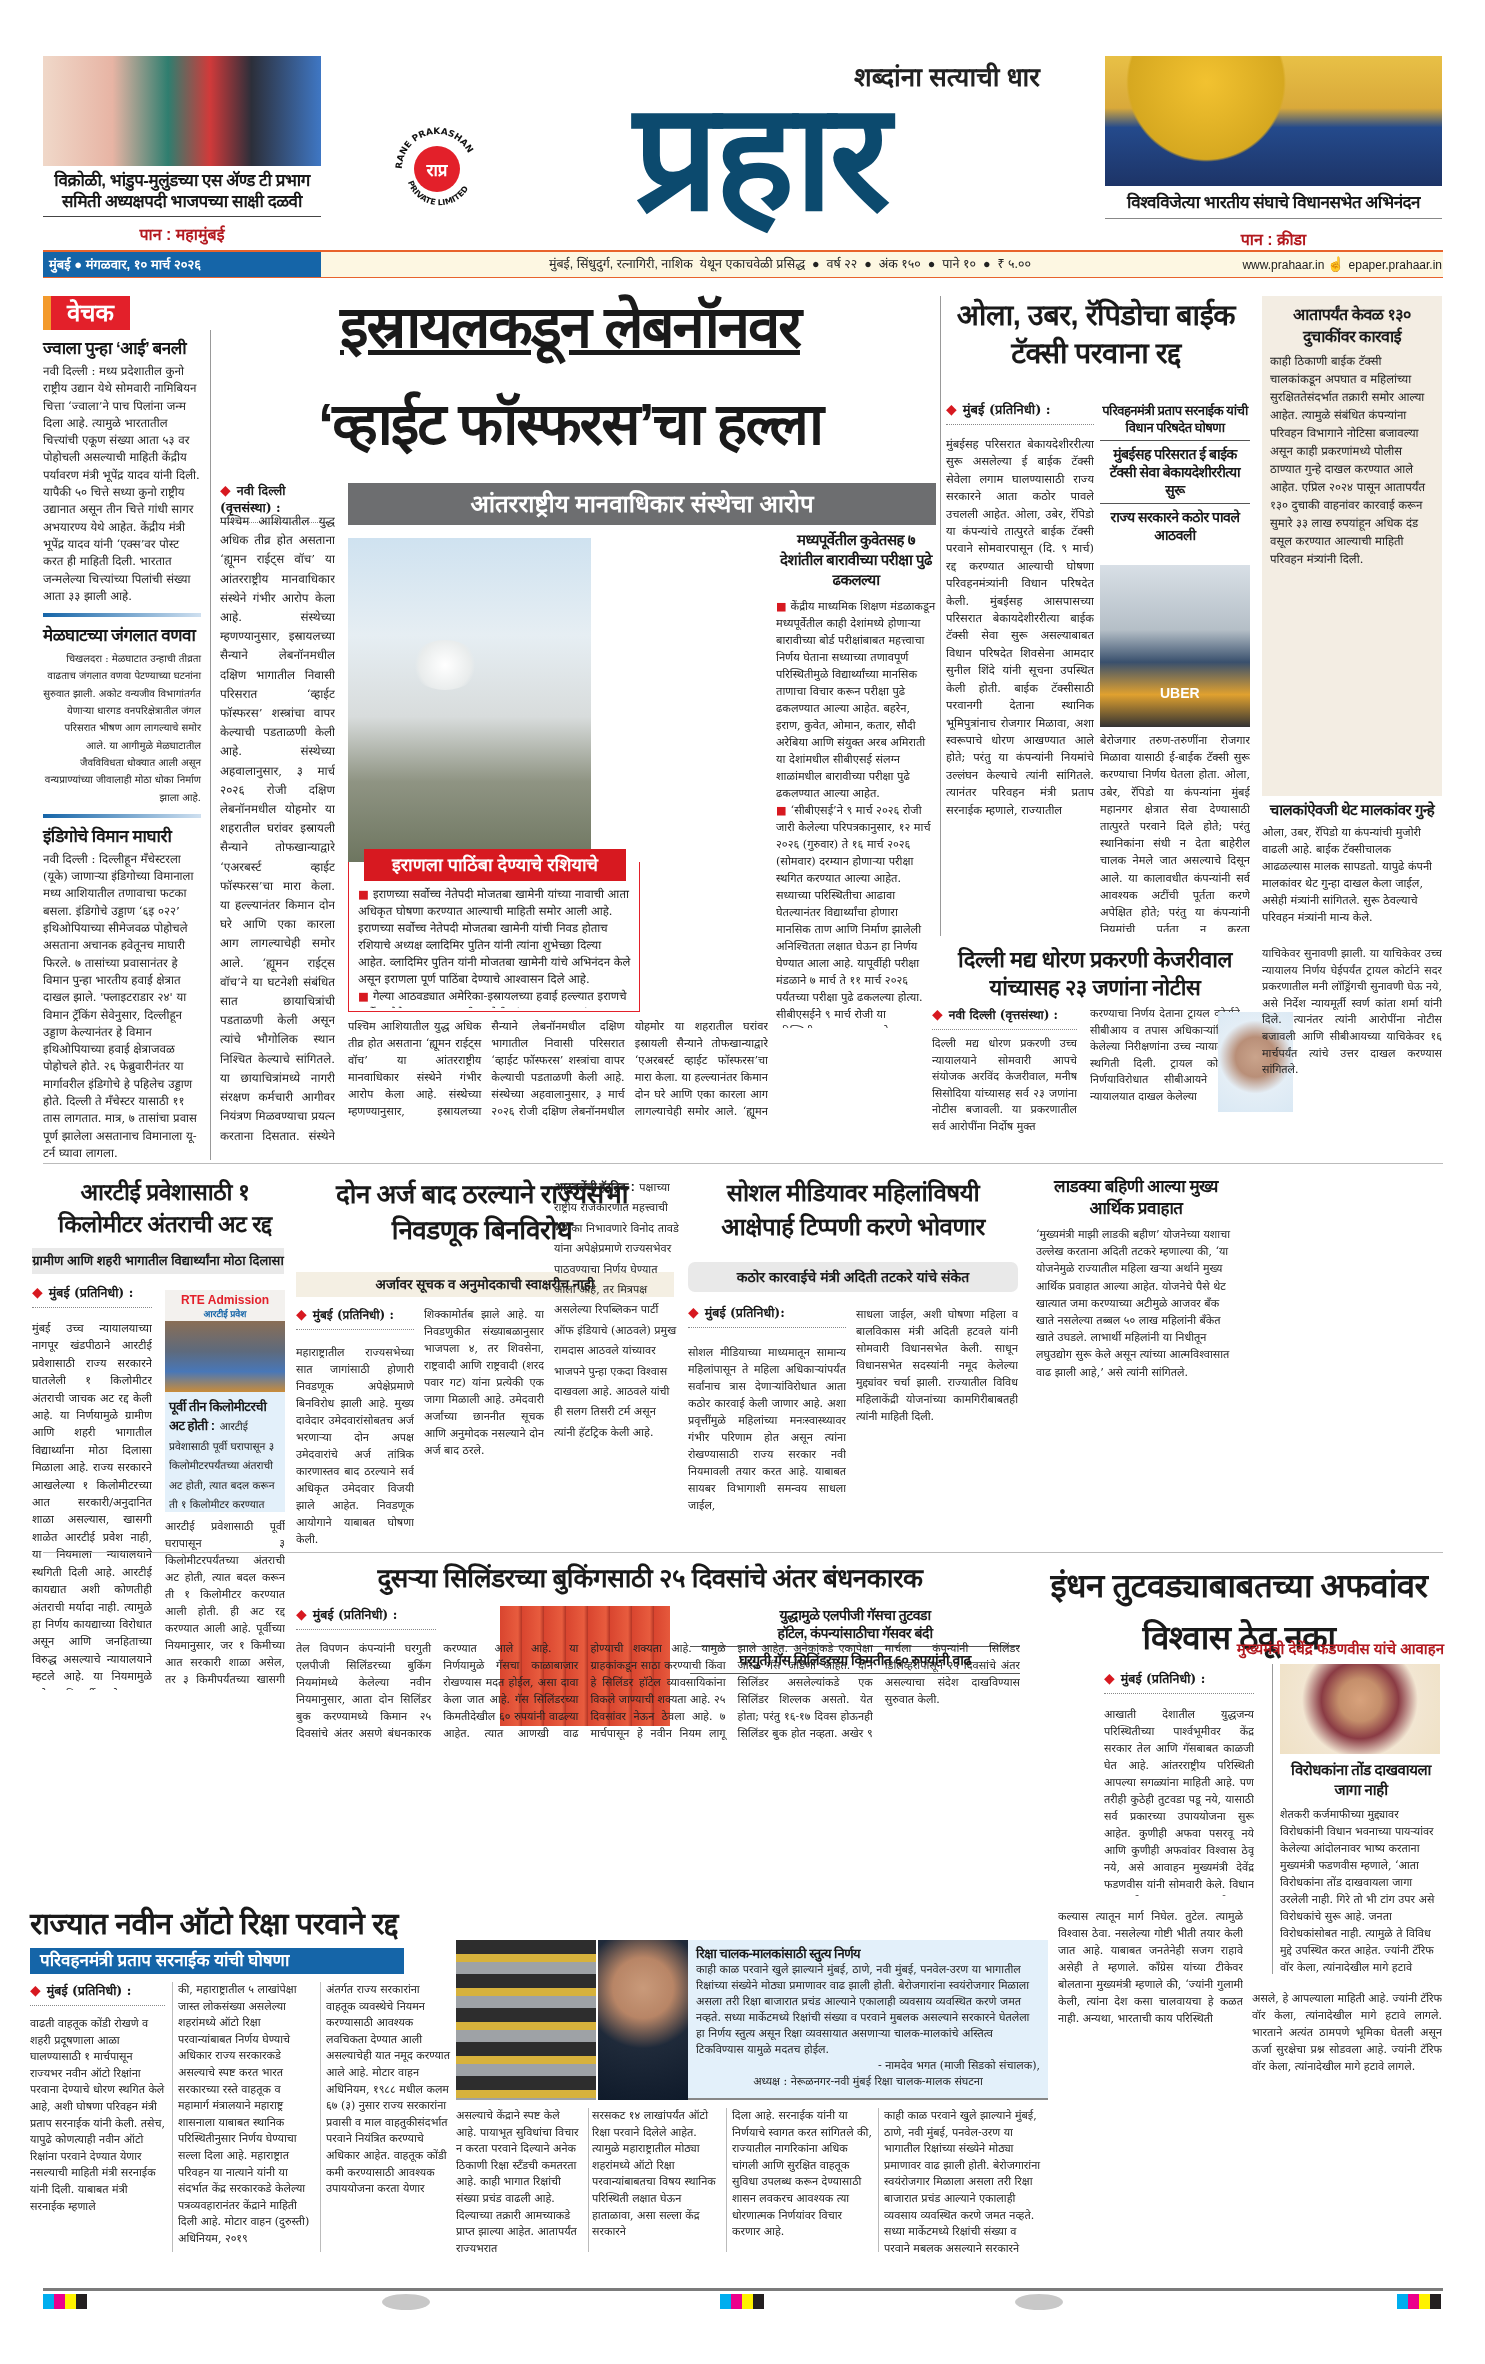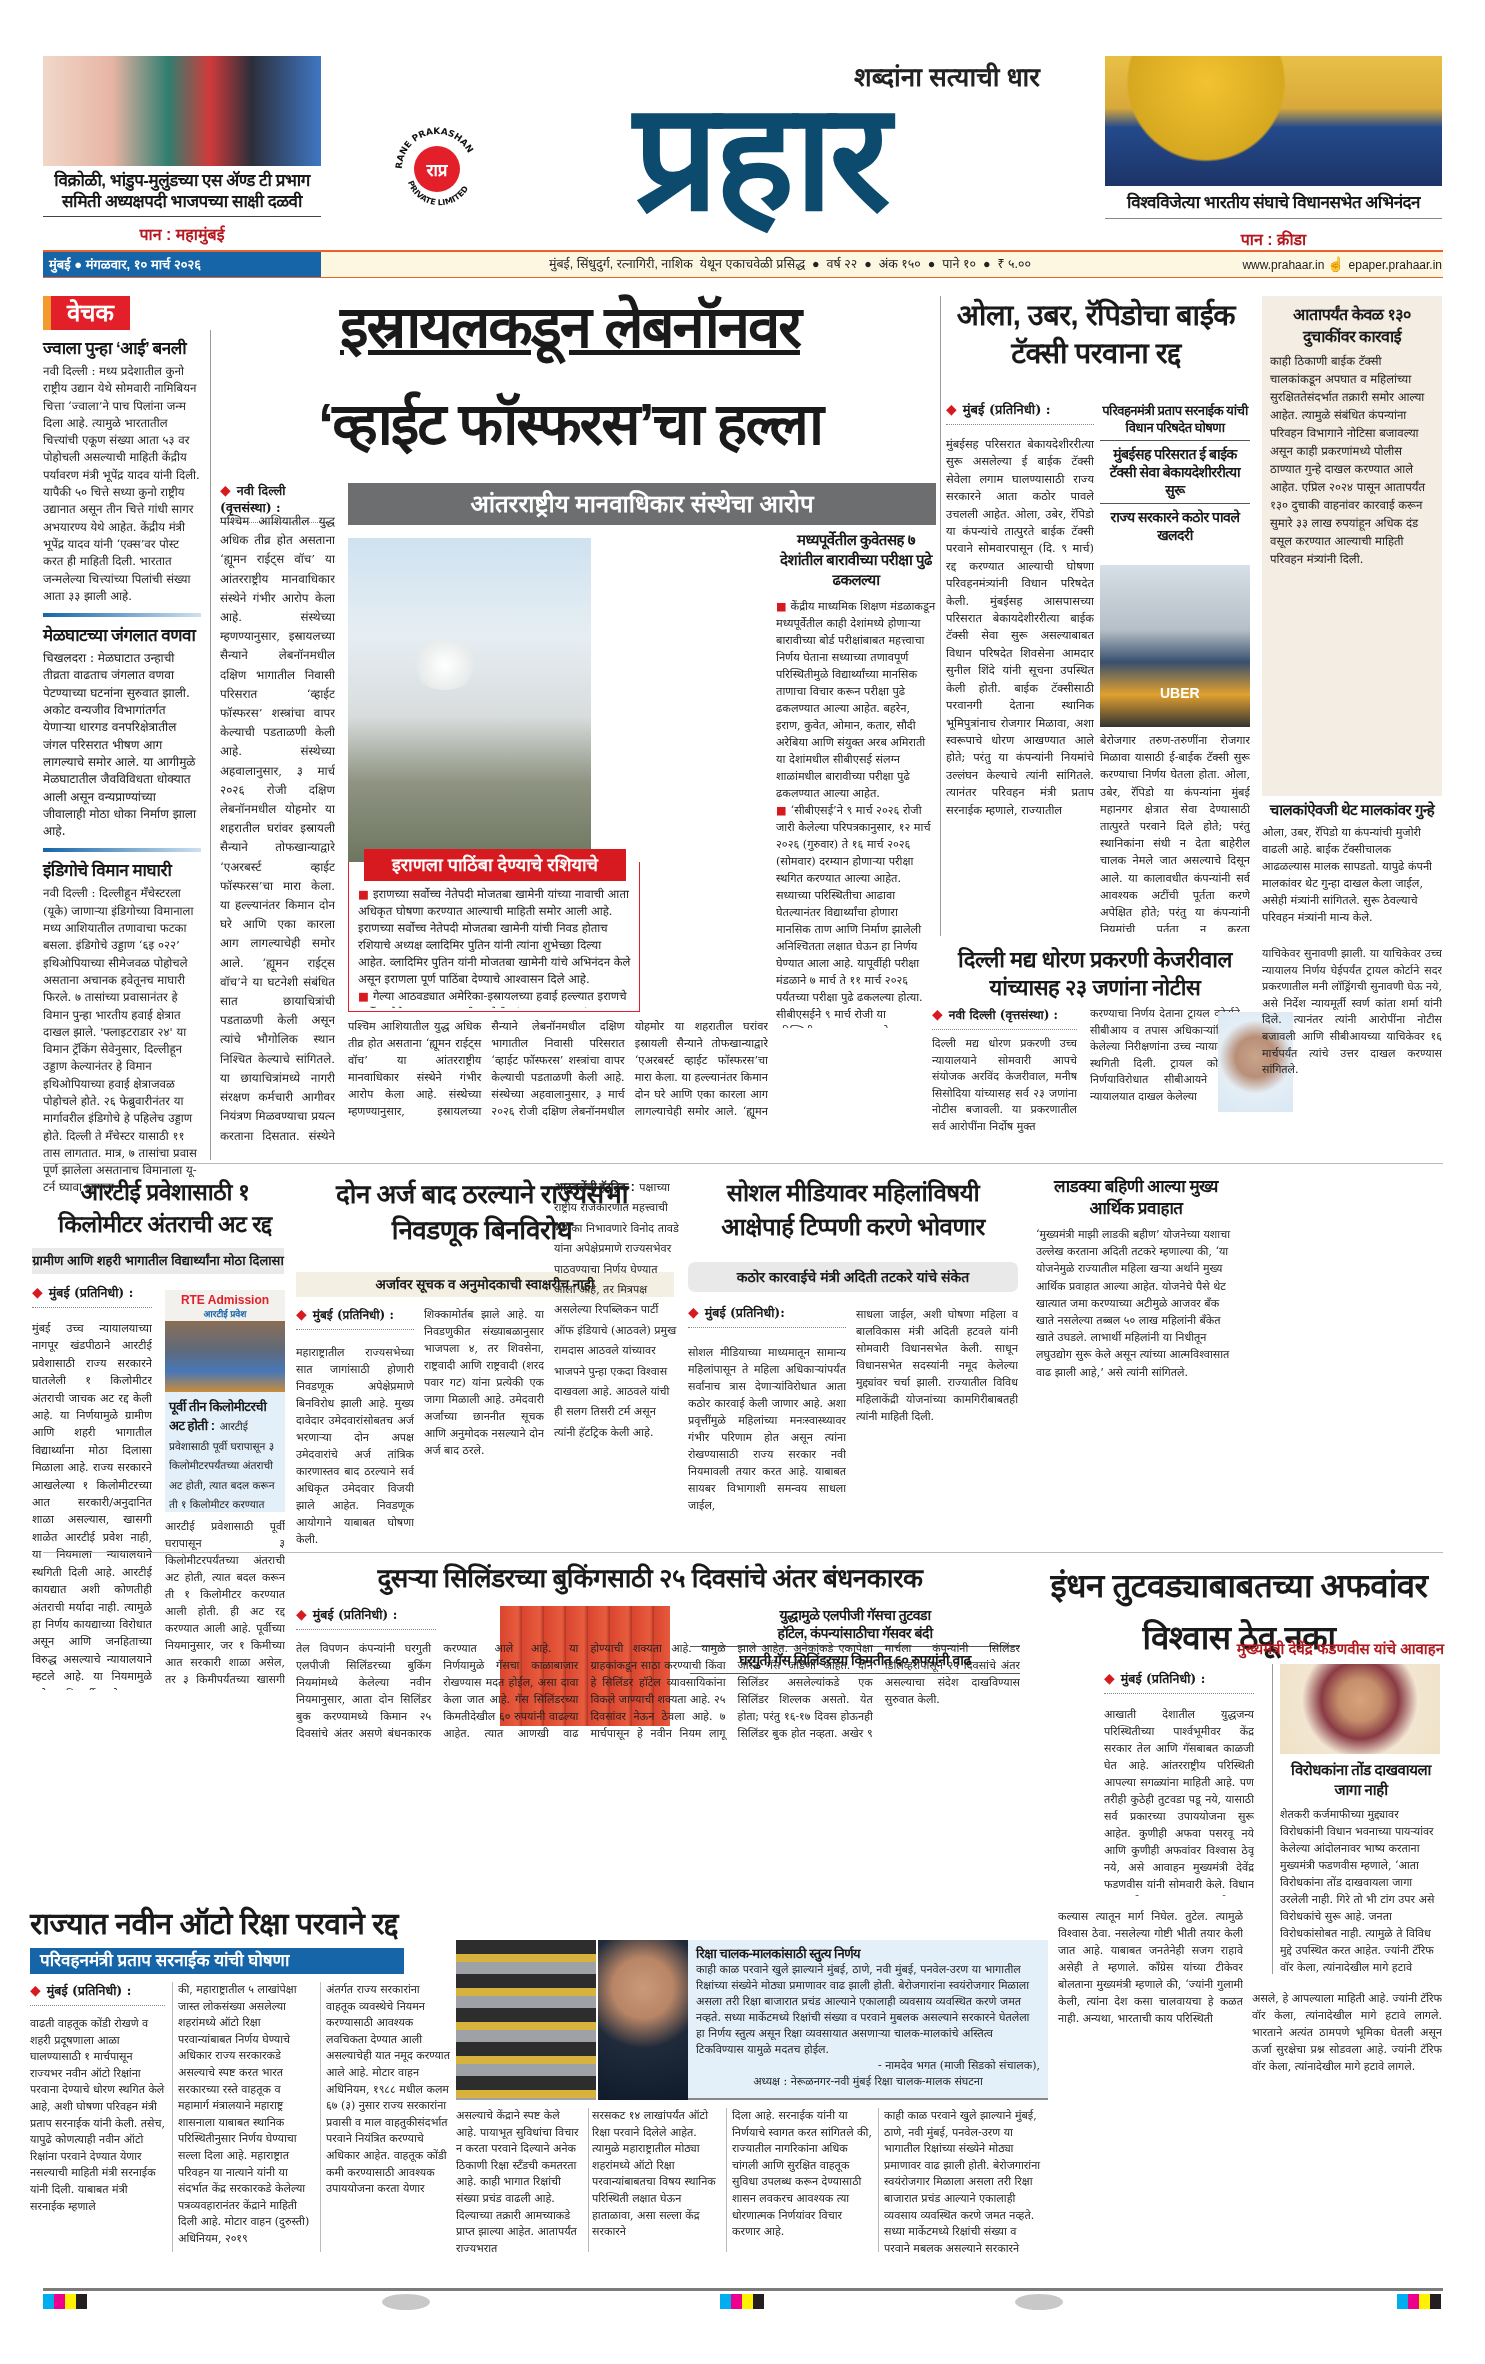--- a/index.html
+++ b/index.html
@@ -62,21 +62,21 @@
 <div class="abs" style="left:43px;top:296px;width:87px;height:34px;background:#e3202a;border-left:8px solid #f39a2c;color:#fff;font-family:'Liberation Sans',sans-serif;font-weight:bold;font-size:24px;line-height:34px;text-align:center;">वेचक</div>
 <div class="vrule" style="left:210px;top:330px;height:830px;"></div>
 <div class="abs" style="left:43px;top:336px;width:158px;">
   <div>
     <div class="hl" style="font-size:17px;text-align:left;margin-bottom:4px;">ज्वाला पुन्हा ‘आई’ बनली</div>
     <div class="body-text" style="font-size:11.6px;line-height:17.3px;text-align:left;">नवी दिल्ली : मध्य प्रदेशातील कुनो राष्ट्रीय उद्यान येथे सोमवारी नामिबियन चित्ता ‘ज्वाला’ने पाच पिलांना जन्म दिला आहे. त्यामुळे भारतातील चित्त्यांची एकूण संख्या आता ५३ वर पोहोचली असल्याची माहिती केंद्रीय पर्यावरण मंत्री भूपेंद्र यादव यांनी दिली. यापैकी ५० चित्ते सध्या कुनो राष्ट्रीय उद्यानात असून तीन चित्ते गांधी सागर अभयारण्य येथे आहेत. केंद्रीय मंत्री भूपेंद्र यादव यांनी ‘एक्स’वर पोस्ट करत ही माहिती दिली. भारतात जन्मलेल्या चित्त्यांच्या पिलांची संख्या आता ३३ झाली आहे.</div>
   </div>
   <div style="height:4px;background:linear-gradient(90deg,#1565a8,#cfe0f0);margin:8px 0 6px;"></div>
   <div>
     <div class="hl" style="font-size:17px;text-align:left;margin-bottom:4px;">मेळघाटच्या जंगलात वणवा</div>
-    <div class="body-text" style="font-size:12px;line-height:17.3px;text-align:left;">चिखलदरा : मेळघाटात उन्हाची तीव्रता वाढताच जंगलात वणवा पेटण्याच्या घटनांना सुरुवात झाली. अकोट वन्यजीव विभागांतर्गत येणाऱ्या धारगड वनपरिक्षेत्रातील जंगल परिसरात भीषण आग लागल्याचे समोर आले. या आगीमुळे मेळघाटातील जैवविविधता धोक्यात आली असून वन्यप्राण्यांच्या जीवालाही मोठा धोका निर्माण झाला आहे.</div>
+    <div class="body-text" style="font-size:10px;line-height:17.3px;text-align:right;">चिखलदरा : मेळघाटात उन्हाची तीव्रता वाढताच जंगलात वणवा पेटण्याच्या घटनांना सुरुवात झाली. अकोट वन्यजीव विभागांतर्गत येणाऱ्या धारगड वनपरिक्षेत्रातील जंगल परिसरात भीषण आग लागल्याचे समोर आले. या आगीमुळे मेळघाटातील जैवविविधता धोक्यात आली असून वन्यप्राण्यांच्या जीवालाही मोठा धोका निर्माण झाला आहे.</div>
   </div>
   <div style="height:4px;background:linear-gradient(90deg,#1565a8,#cfe0f0);margin:8px 0 6px;"></div>
   <div>
     <div class="hl" style="font-size:17px;text-align:left;margin-bottom:4px;">इंडिगोचे विमान माघारी</div>
     <div class="body-text" style="font-size:11.6px;line-height:17.3px;text-align:left;">नवी दिल्ली : दिल्लीहून मँचेस्टरला (यूके) जाणाऱ्या इंडिगोच्या विमानाला मध्य आशियातील तणावाचा फटका बसला. इंडिगोचे उड्डाण ‘६इ ०२२’ इथिओपियाच्या सीमेजवळ पोहोचले असताना अचानक हवेतूनच माघारी फिरले. ७ तासांच्या प्रवासानंतर हे विमान पुन्हा भारतीय हवाई क्षेत्रात दाखल झाले. 'फ्लाइटराडार २४' या विमान ट्रॅकिंग सेवेनुसार, दिल्लीहून उड्डाण केल्यानंतर हे विमान इथिओपियाच्या हवाई क्षेत्राजवळ पोहोचले होते. २६ फेब्रुवारीनंतर या मार्गावरील इंडिगोचे हे पहिलेच उड्डाण होते. दिल्ली ते मँचेस्टर यासाठी ११ तास लागतात. मात्र, ७ तासांचा प्रवास पूर्ण झालेला असतानाच विमानाला यू-टर्न घ्यावा लागला.</div>
   </div>
 </div>
 
 <div class="abs hl" style="left:225px;top:291px;width:690px;font-size:58px;line-height:72px;letter-spacing:-2px;text-decoration:underline;">इस्रायलकडून लेबनॉनवर</div>
 <div class="abs hl" style="left:225px;top:388px;width:690px;font-size:58px;line-height:72px;letter-spacing:-2px;">‘व्हाईट फॉस्फरस’चा हल्ला</div>
@@ -113,21 +113,21 @@
 
 <div class="abs hl" style="left:946px;top:296px;width:300px;font-size:29px;line-height:38px;">ओला, उबर, रॅपिडोचा बाईक टॅक्सी परवाना रद्द</div>
 <div class="abs" style="left:946px;top:400px;width:148px;">
   <div class="dateline" style="font-size:13px;"><span class="dia">◆</span><span>मुंबई (प्रतिनिधी) :</span></div>
 </div>
 <div class="abs body-text" style="left:946px;top:436px;width:148px;height:500px;overflow:hidden;font-size:11.4px;line-height:17.4px;">मुंबईसह परिसरात बेकायदेशीररीत्या सुरू असलेल्या ई बाईक टॅक्सी सेवेला लगाम घालण्यासाठी राज्य सरकारने आता कठोर पावले उचलली आहेत. ओला, उबेर, रॅपिडो या कंपन्यांचे तात्पुरते बाईक टॅक्सी परवाने सोमवारपासून (दि. ९ मार्च) रद्द करण्यात आल्याची घोषणा परिवहनमंत्र्यांनी विधान परिषदेत केली. मुंबईसह आसपासच्या परिसरात बेकायदेशीररीत्या बाईक टॅक्सी सेवा सुरू असल्याबाबत विधान परिषदेत शिवसेना आमदार सुनील शिंदे यांनी सूचना उपस्थित केली होती. बाईक टॅक्सीसाठी परवानगी देताना स्थानिक भूमिपुत्रांनाच रोजगार मिळावा, अशा स्वरूपाचे धोरण आखण्यात आले होते; परंतु या कंपन्यांनी नियमांचे उल्लंघन केल्याचे त्यांनी सांगितले. त्यानंतर परिवहन मंत्री प्रताप सरनाईक म्हणाले, राज्यातील</div>
 
 <div class="abs" style="left:1100px;top:402px;width:150px;">
   <div class="hl" style="font-size:13px;line-height:17px;border-bottom:1px solid #555;padding-bottom:4px;">परिवहनमंत्री प्रताप सरनाईक यांची विधान परिषदेत घोषणा</div>
   <div class="hl" style="font-size:14px;line-height:18px;border-bottom:1px solid #555;padding:4px 0;">मुंबईसह परिसरात ई बाईक टॅक्सी सेवा बेकायदेशीररीत्या सुरू</div>
-  <div class="hl" style="font-size:14px;line-height:18px;padding-top:4px;">राज्य सरकारने कठोर पावले खलदरी</div>
+  <div class="hl" style="font-size:14px;line-height:18px;padding-top:4px;">राज्य सरकारने कठोर पावले आठवली</div>
 </div>
 <div class="abs img" style="left:1100px;top:565px;width:150px;height:162px;background:linear-gradient(180deg,#d8dfe6 0%,#b5bfc7 40%,#39506d 60%,#e0a12f 80%,#333 100%);">
   <span style="position:absolute;left:60px;top:120px;color:#fff;font-weight:bold;font-family:'Liberation Sans',sans-serif;font-size:14px;">UBER</span>
 </div>
 <div class="abs body-text" style="left:1100px;top:732px;width:150px;height:200px;overflow:hidden;font-size:11.2px;line-height:17.2px;">बेरोजगार तरुण-तरुणींना रोजगार मिळावा यासाठी ई-बाईक टॅक्सी सुरू करण्याचा निर्णय घेतला होता. ओला, उबेर, रॅपिडो या कंपन्यांना मुंबई महानगर क्षेत्रात सेवा देण्यासाठी तात्पुरते परवाने दिले होते; परंतु स्थानिकांना संधी न देता बाहेरील चालक नेमले जात असल्याचे दिसून आले. या कालावधीत कंपन्यांनी सर्व आवश्यक अटींची पूर्तता करणे अपेक्षित होते; परंतु या कंपन्यांनी नियमांची पूर्तता न करता बेकायदेशीररीत्या वाहतूक</div>
 
 <div class="abs" style="left:1262px;top:296px;width:180px;height:500px;background:#f3ede3;padding:8px 8px;">
   <div class="hl" style="font-size:16px;line-height:22px;">आतापर्यंत केवळ १३० दुचाकींवर कारवाई</div>
   <div class="body-text" style="font-size:11.5px;line-height:18px;text-align:left;margin-top:4px;">काही ठिकाणी बाईक टॅक्सी चालकांकडून अपघात व महिलांच्या सुरक्षिततेसंदर्भात तक्रारी समोर आल्या आहेत. त्यामुळे संबंधित कंपन्यांना परिवहन विभागाने नोटिसा बजावल्या असून काही प्रकरणांमध्ये पोलीस ठाण्यात गुन्हे दाखल करण्यात आले आहेत. एप्रिल २०२४ पासून आतापर्यंत १३० दुचाकी वाहनांवर कारवाई करून सुमारे ३३ लाख रुपयांहून अधिक दंड वसूल करण्यात आल्याची माहिती परिवहन मंत्र्यांनी दिली.</div>
 </div>

